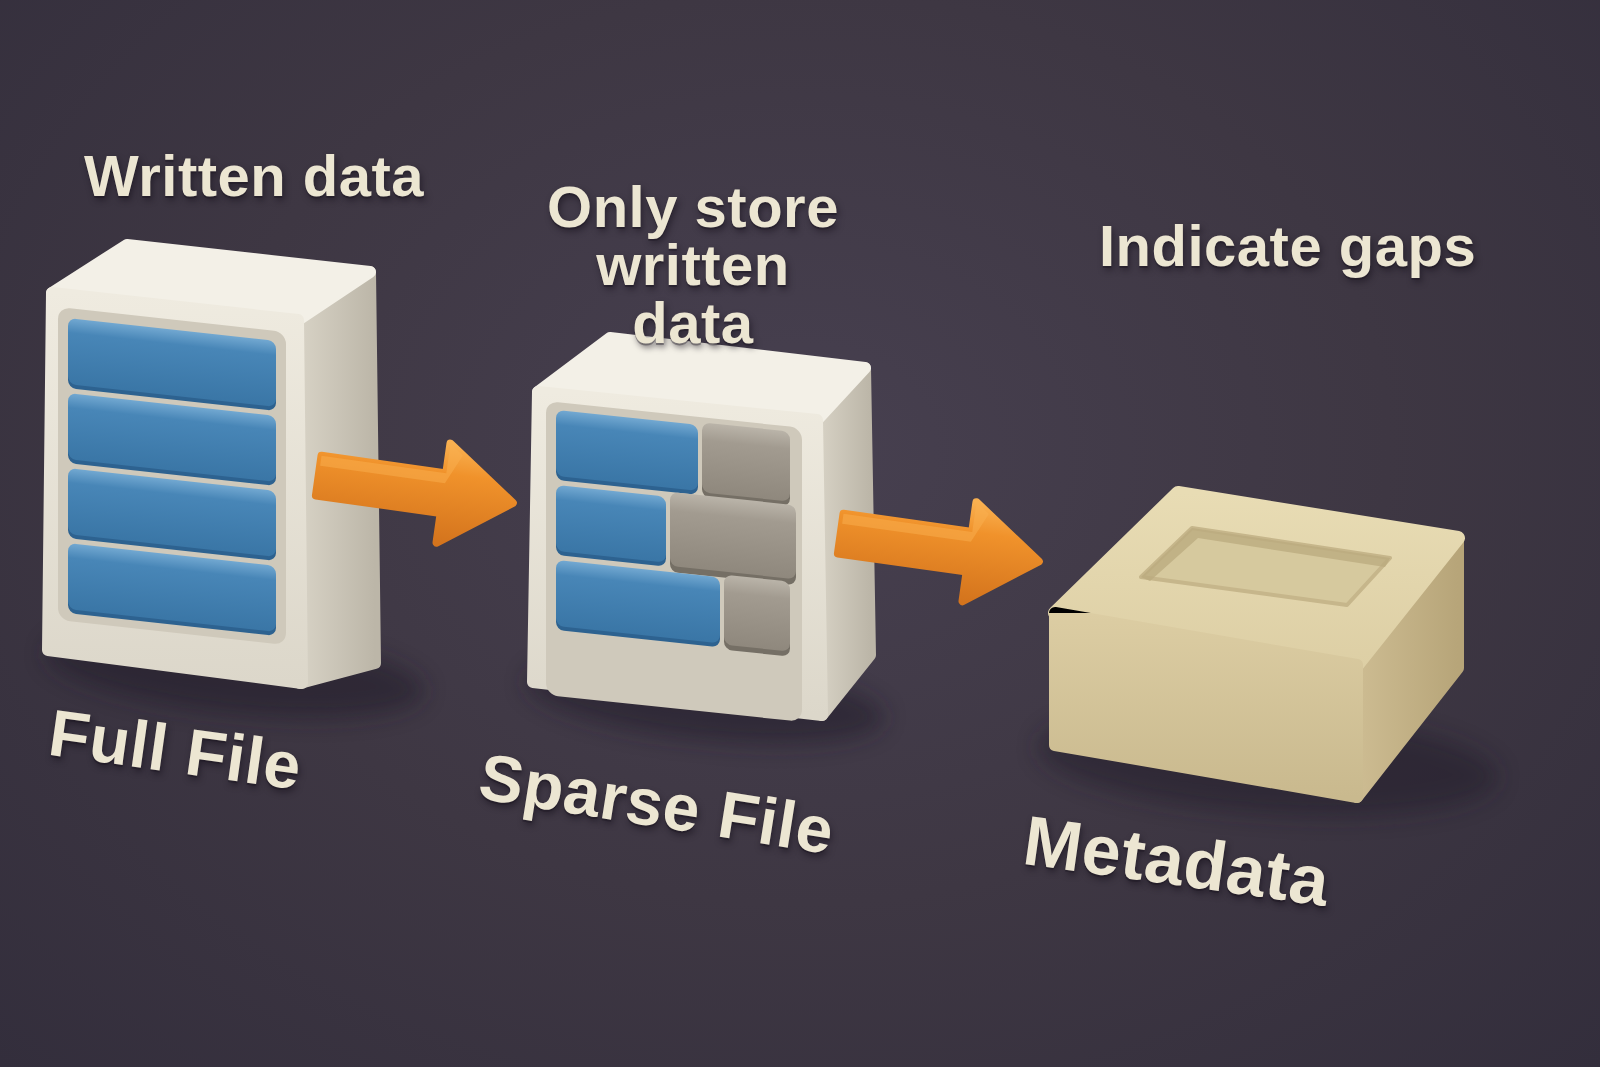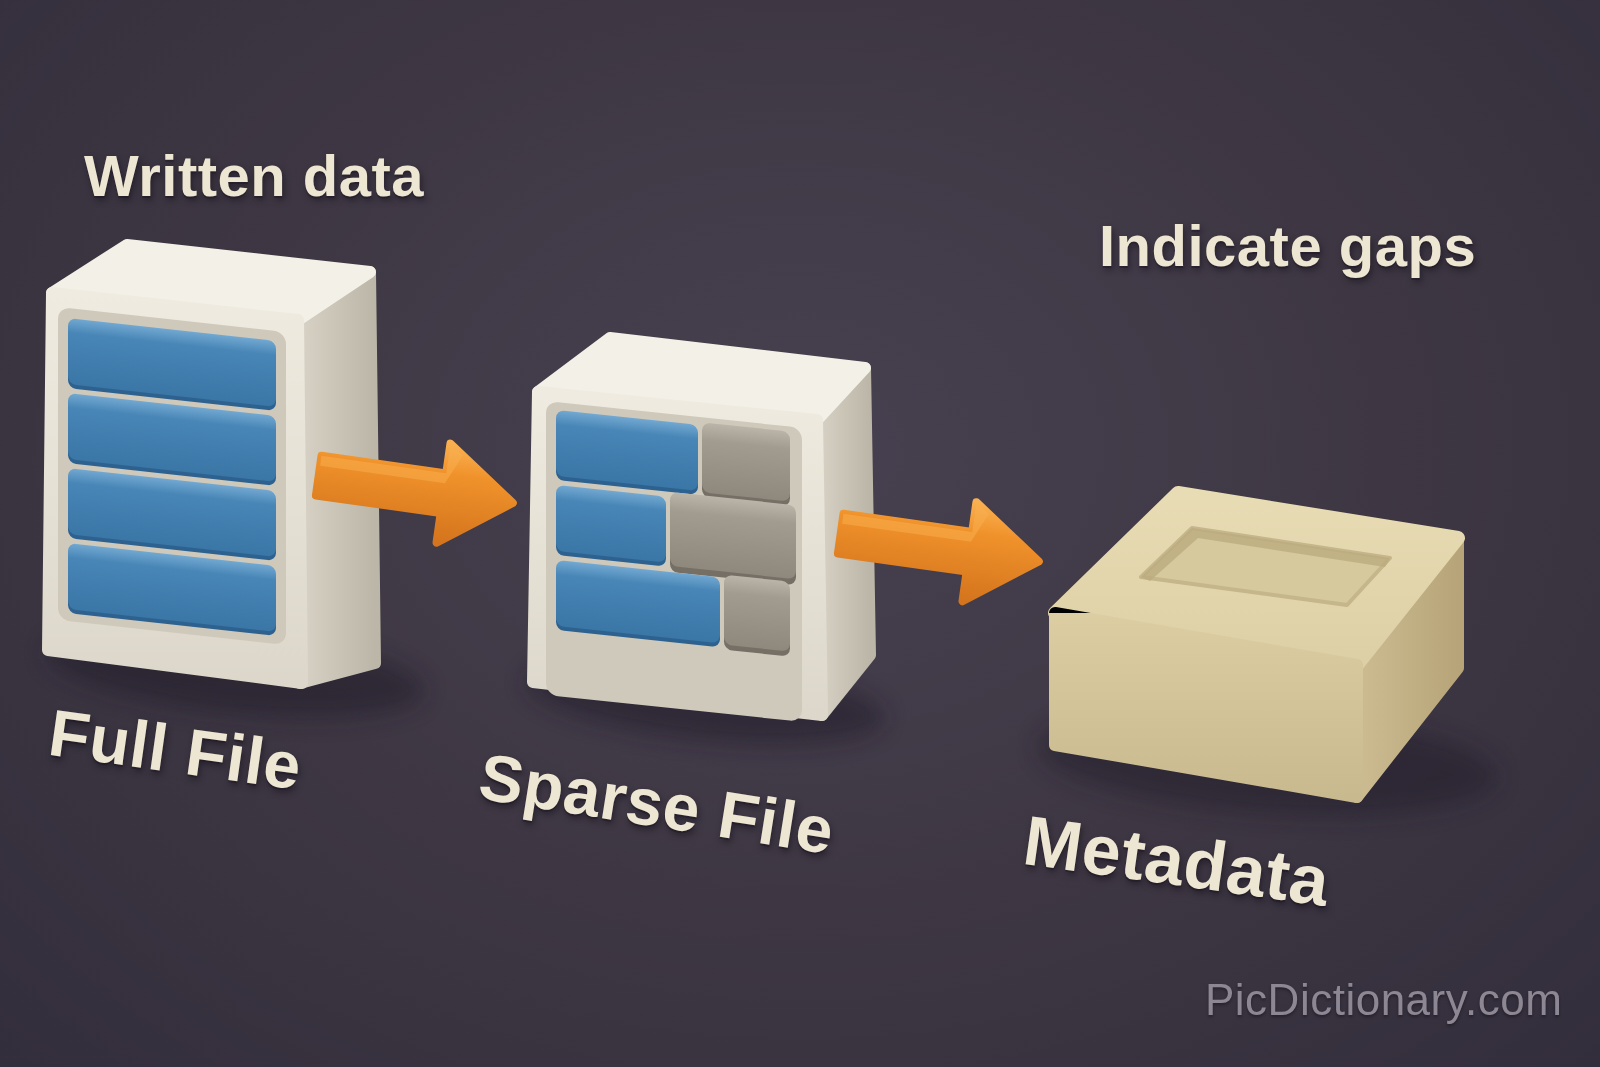--- a/index.html
+++ b/index.html
@@ -169,24 +169,27 @@
       <polygon points="0,18 126,18 126,-12 140,-2 126,28 0,28" fill="#f9b050" opacity="0.5"></polygon>
     </g>
     <g transform="translate(846,496) rotate(8)">
       <polygon points="0,18 130,18 130,-12 200,38 130,88 130,58 0,58" fill="url(#orange)" stroke="url(#orange)" stroke-width="8" stroke-linejoin="round"></polygon>
       <polygon points="0,18 130,18 130,-12 144,-2 130,28 0,28" fill="#f9b050" opacity="0.5"></polygon>
     </g>
   </svg>
 
   <div class="lbl caption" style="left:84px;top:142px;">Written data</div>
 
+  <div class="caption2">
+    <div>Only store</div>
+    <div>written data</div>
+  </div>
 
   <div class="lbl caption" style="left:1099px;top:212px;text-align:center;">Indicate gaps</div>
 
   <div class="lbl biglbl" style="left:55px;top:694px;transform:rotate(8deg);">Full File</div>
 
   <div class="lbl biglbl" style="left:486px;top:738px;transform:rotate(9deg);">Sparse File</div>
 
   <div class="lbl biglbl" style="left:1030px;top:800px;font-size:70px;transform:rotate(8deg);">Metadata</div>
 
-  <div class="watermark">PicDictionary.com</div>
 
 </div>
 
 </body></html>

